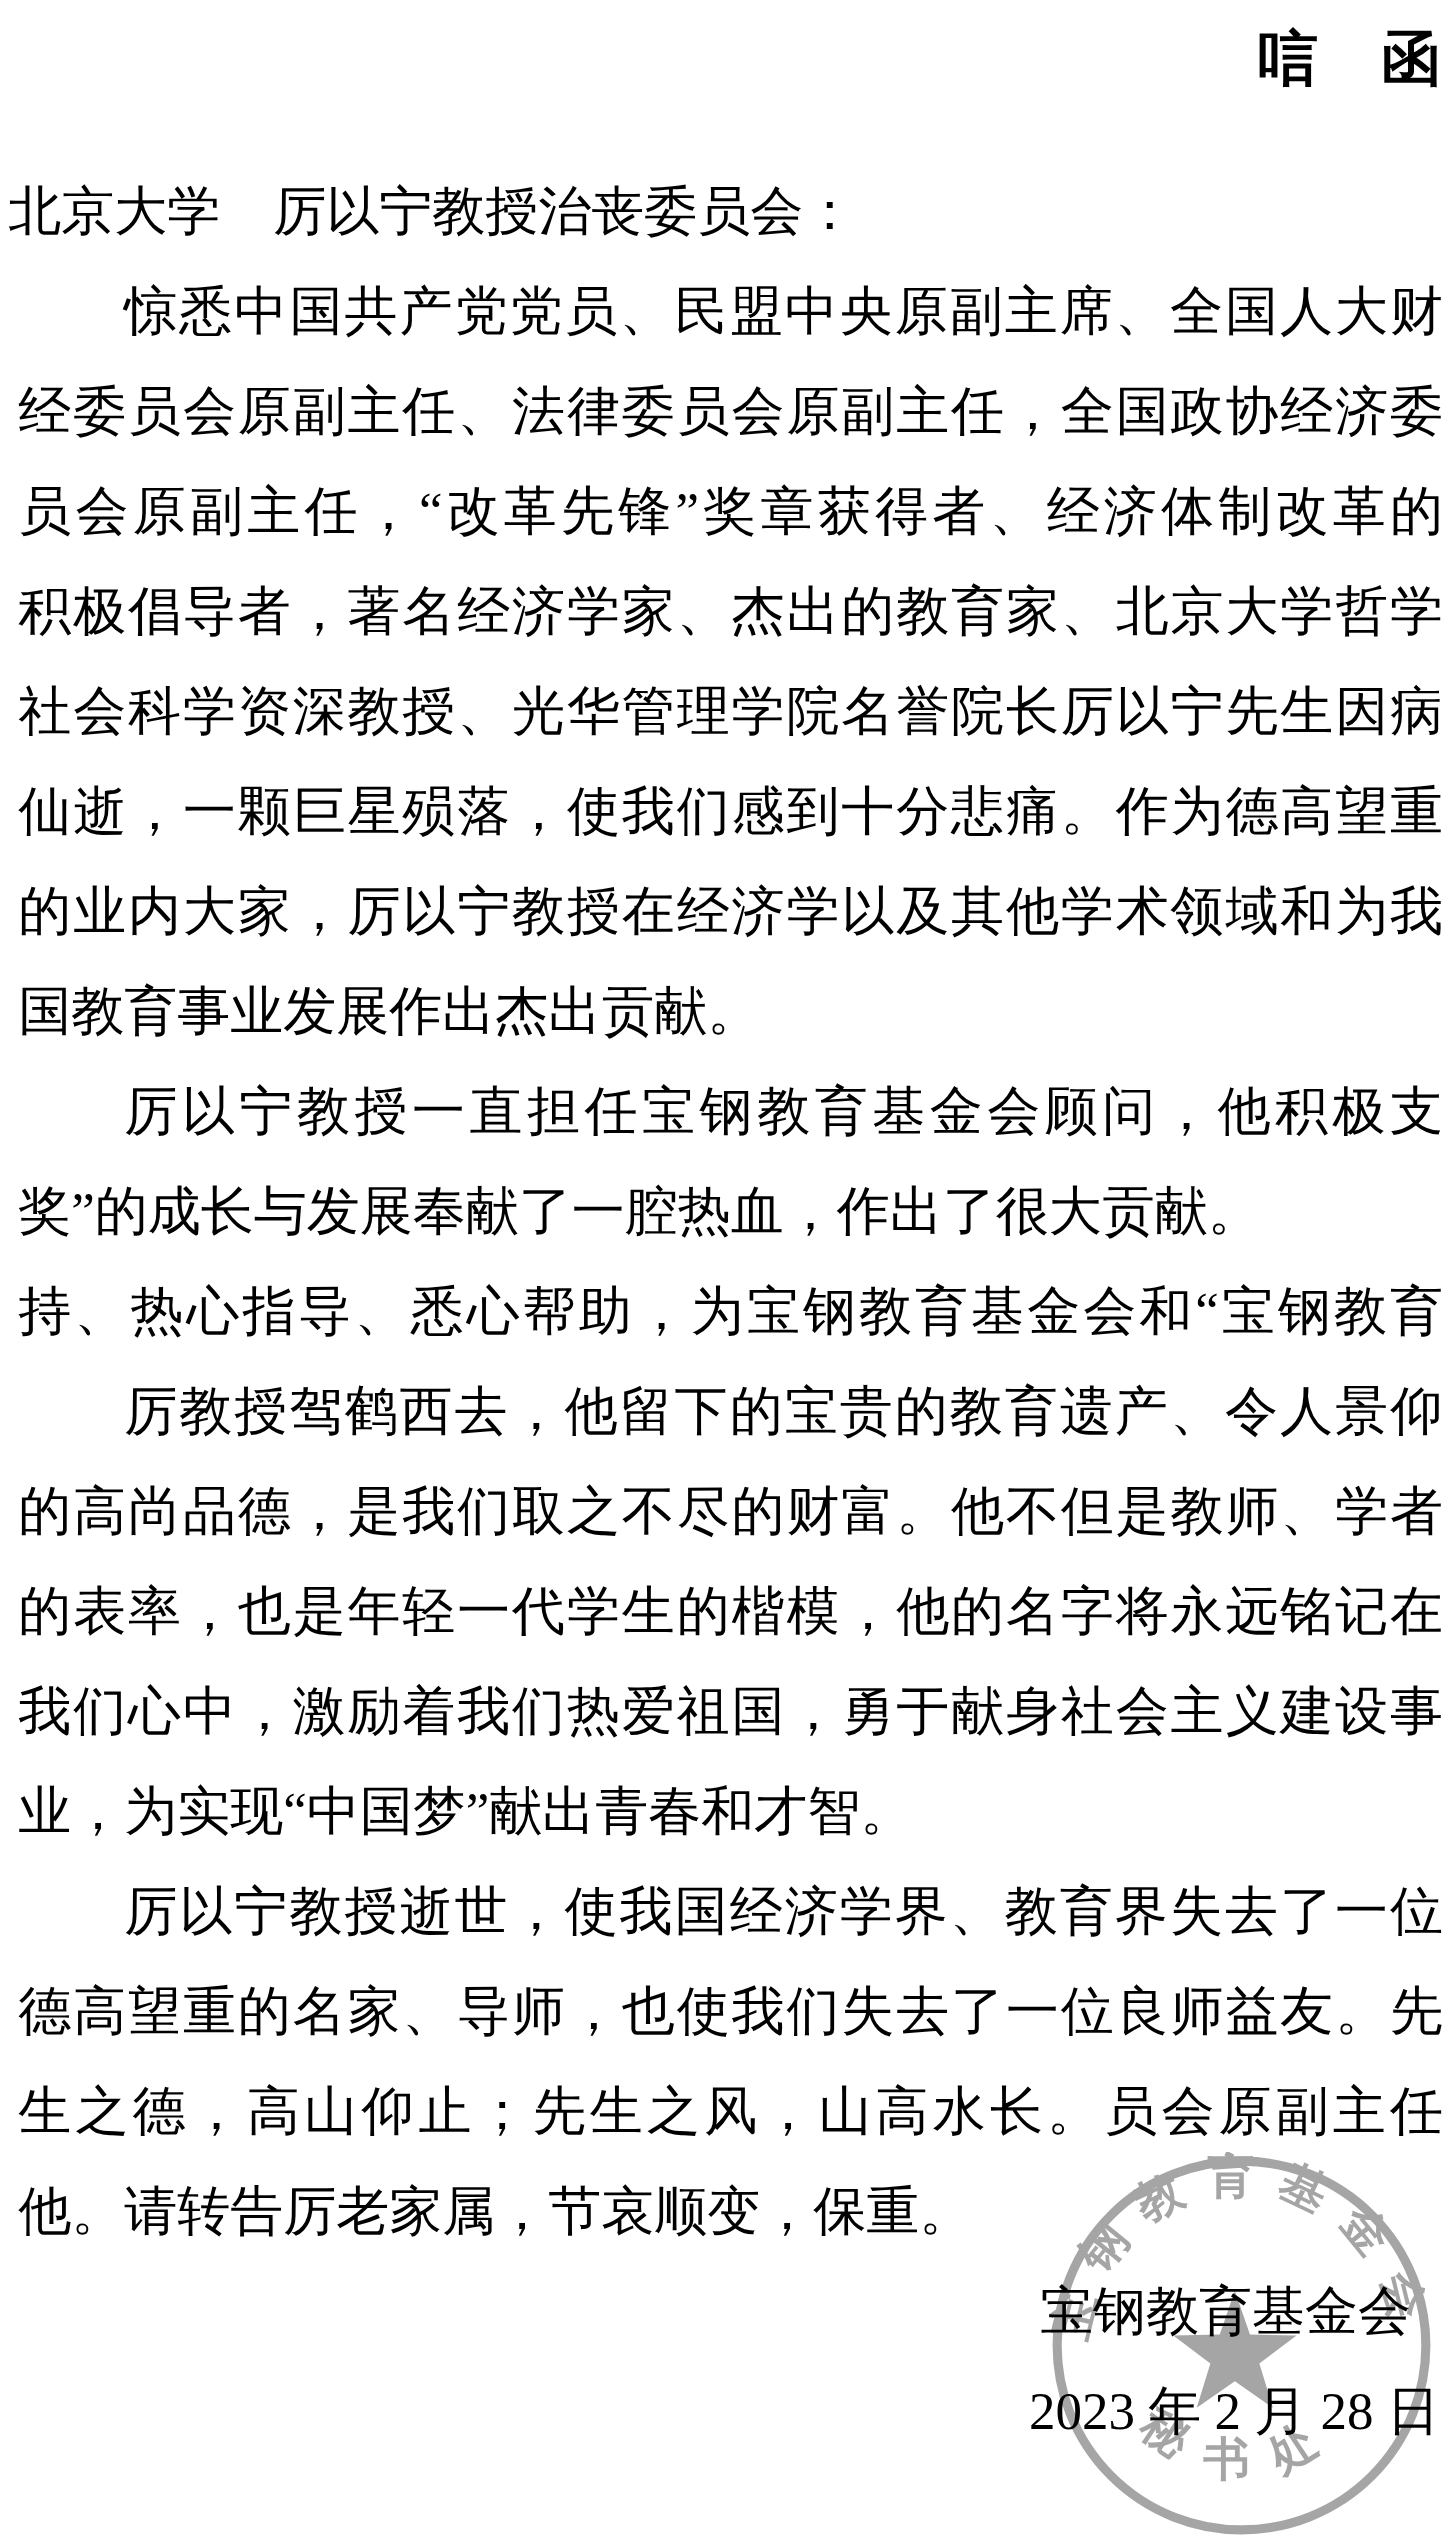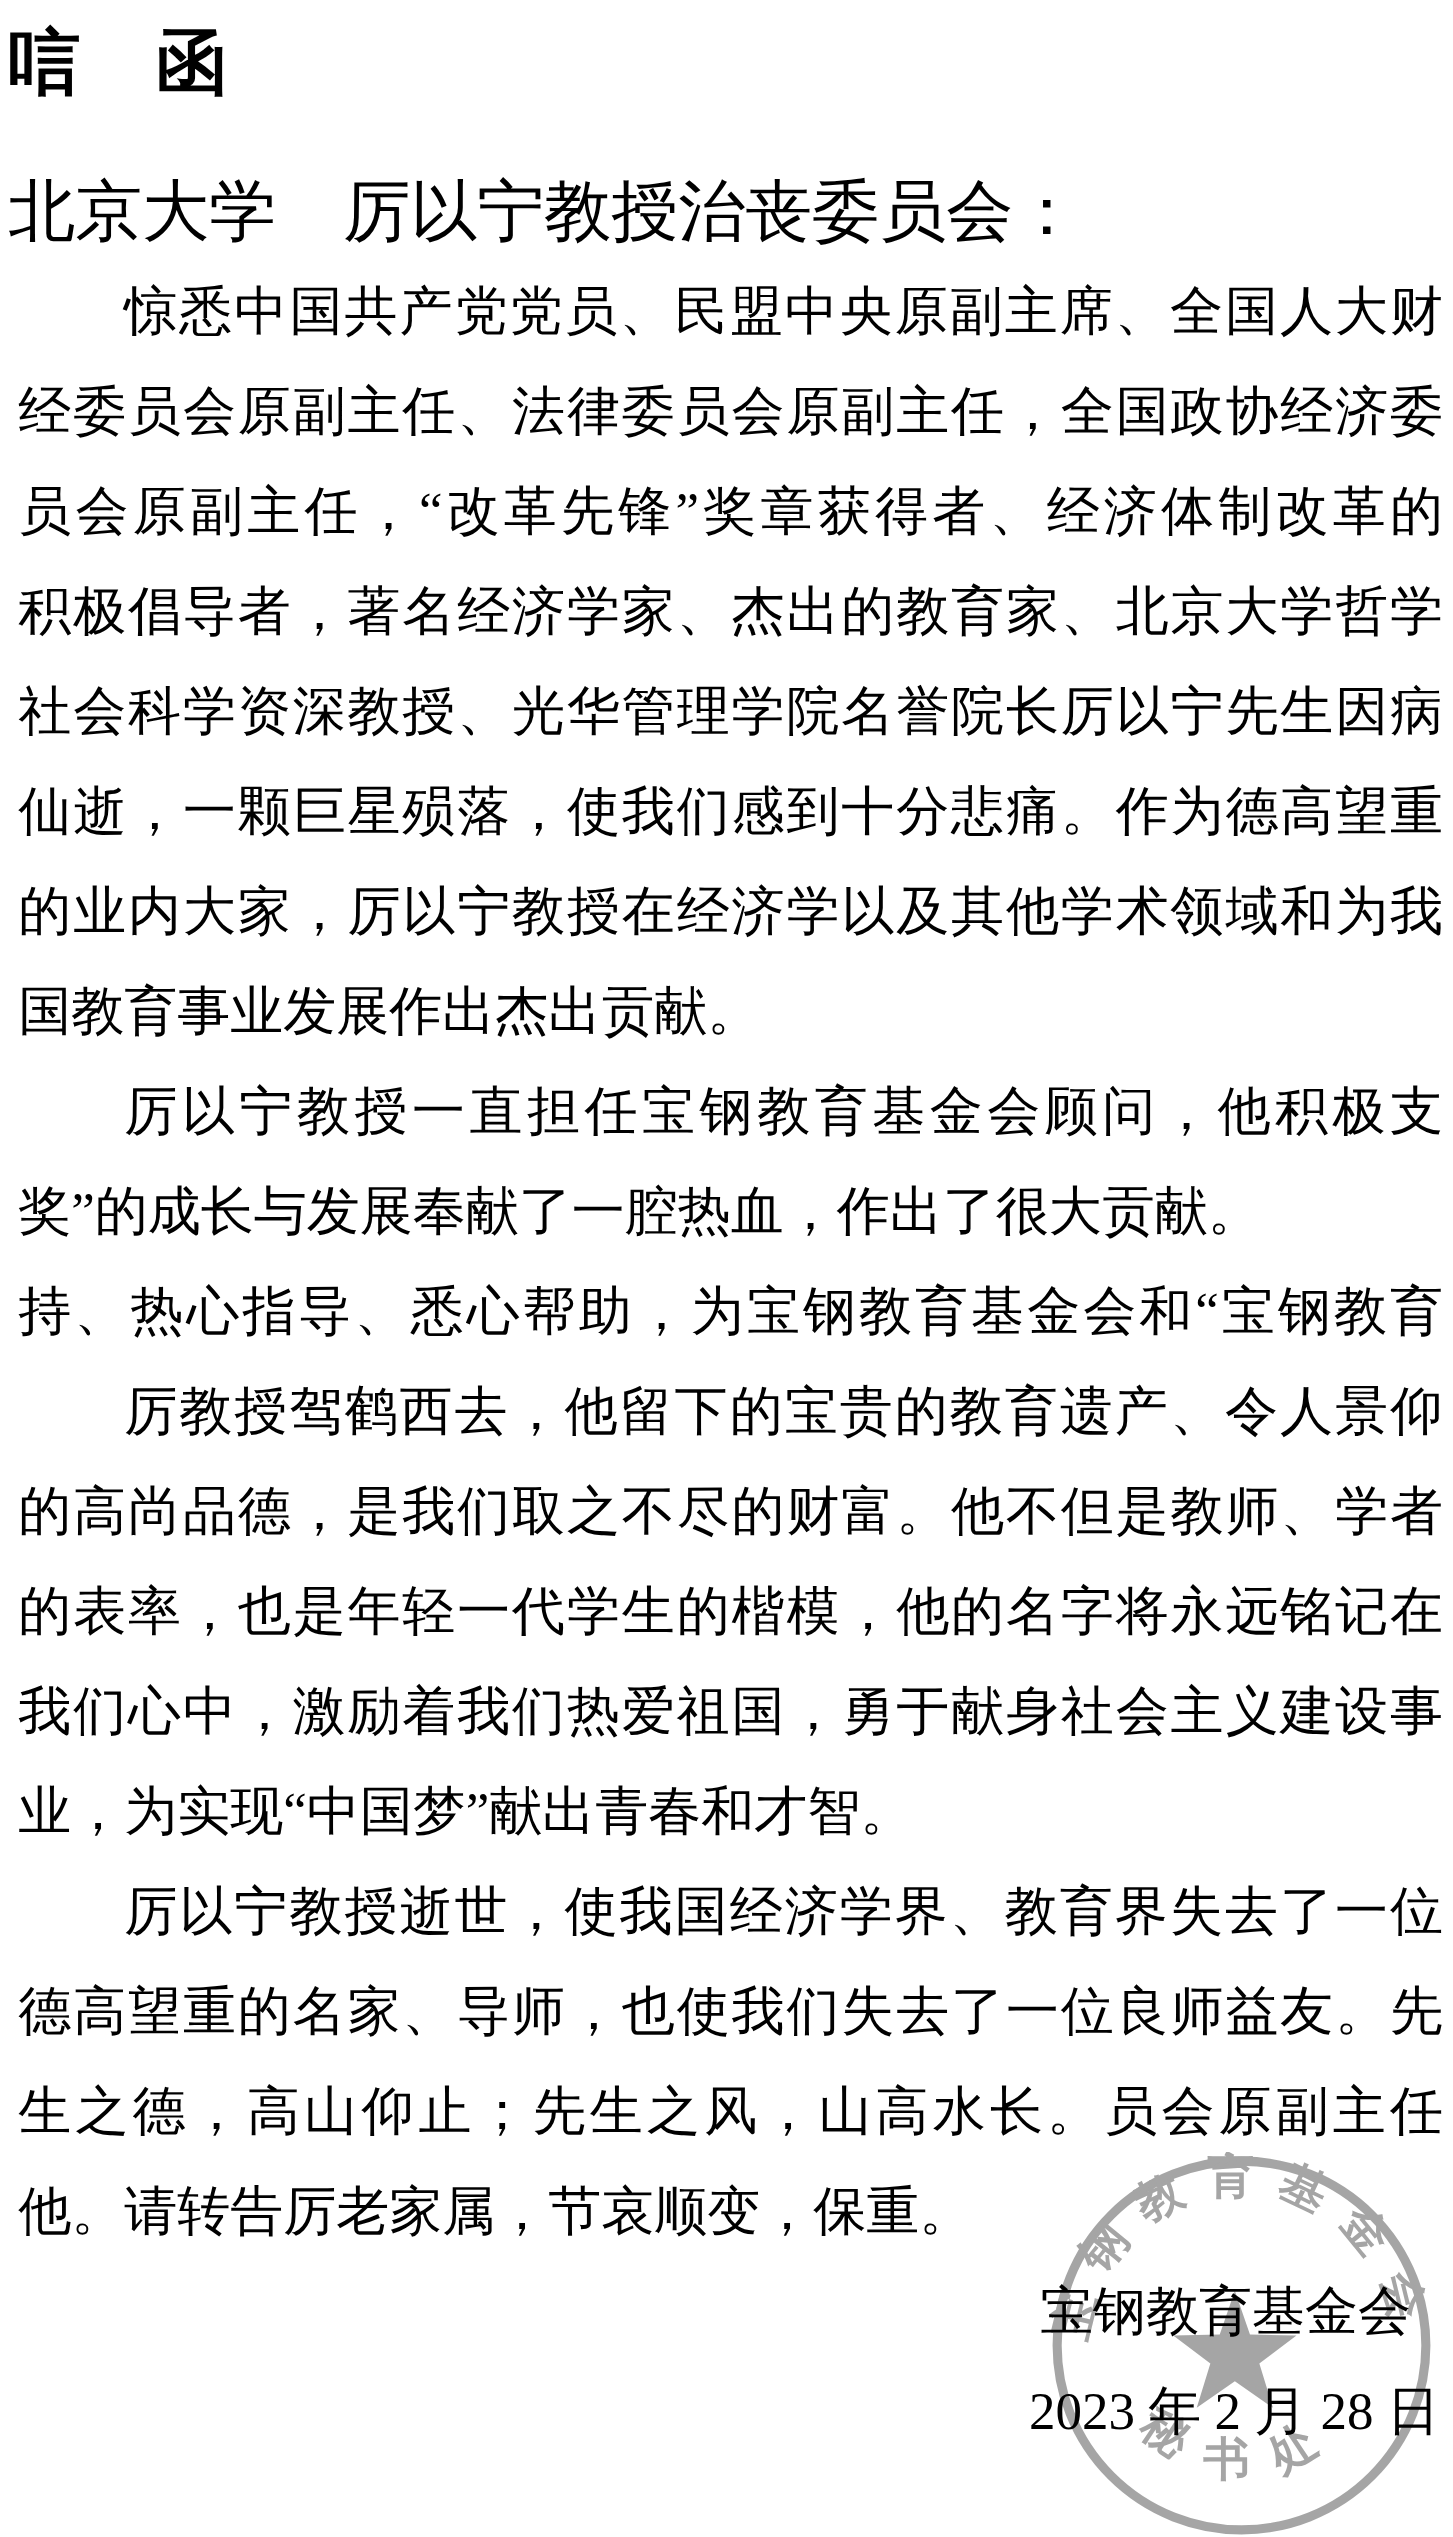--- a/index.html
+++ b/index.html
@@ -15,30 +15,30 @@
   .page {
     position: relative;
     width: 1453px;
     height: 2538px;
     box-sizing: border-box;
     padding: 0 10px 0 8.3px;
   }
   .content { position: relative; z-index: 1; }
   .title {
     margin: 5px 0 0 0;
-    font-family: Liberation Serif, serif;
+    font-family: Liberation Mono, monospace;
     font-weight: 900;
-    font-size: 72px;
+    font-size: 60px;
     line-height: 116px;
-    text-align: left;
+    text-align: right;
     letter-spacing: 1.7px;
   }
   .salutation {
     margin-top: 40px;
-    font-size: 67px;
+    font-size: 53px;
     height: 100px;
     line-height: 100px;
     text-align: left;
   }
   .line {
     font-size: 53px;
     height: 100px;
     line-height: 100px;
     text-align: justify;
     text-align-last: justify;

